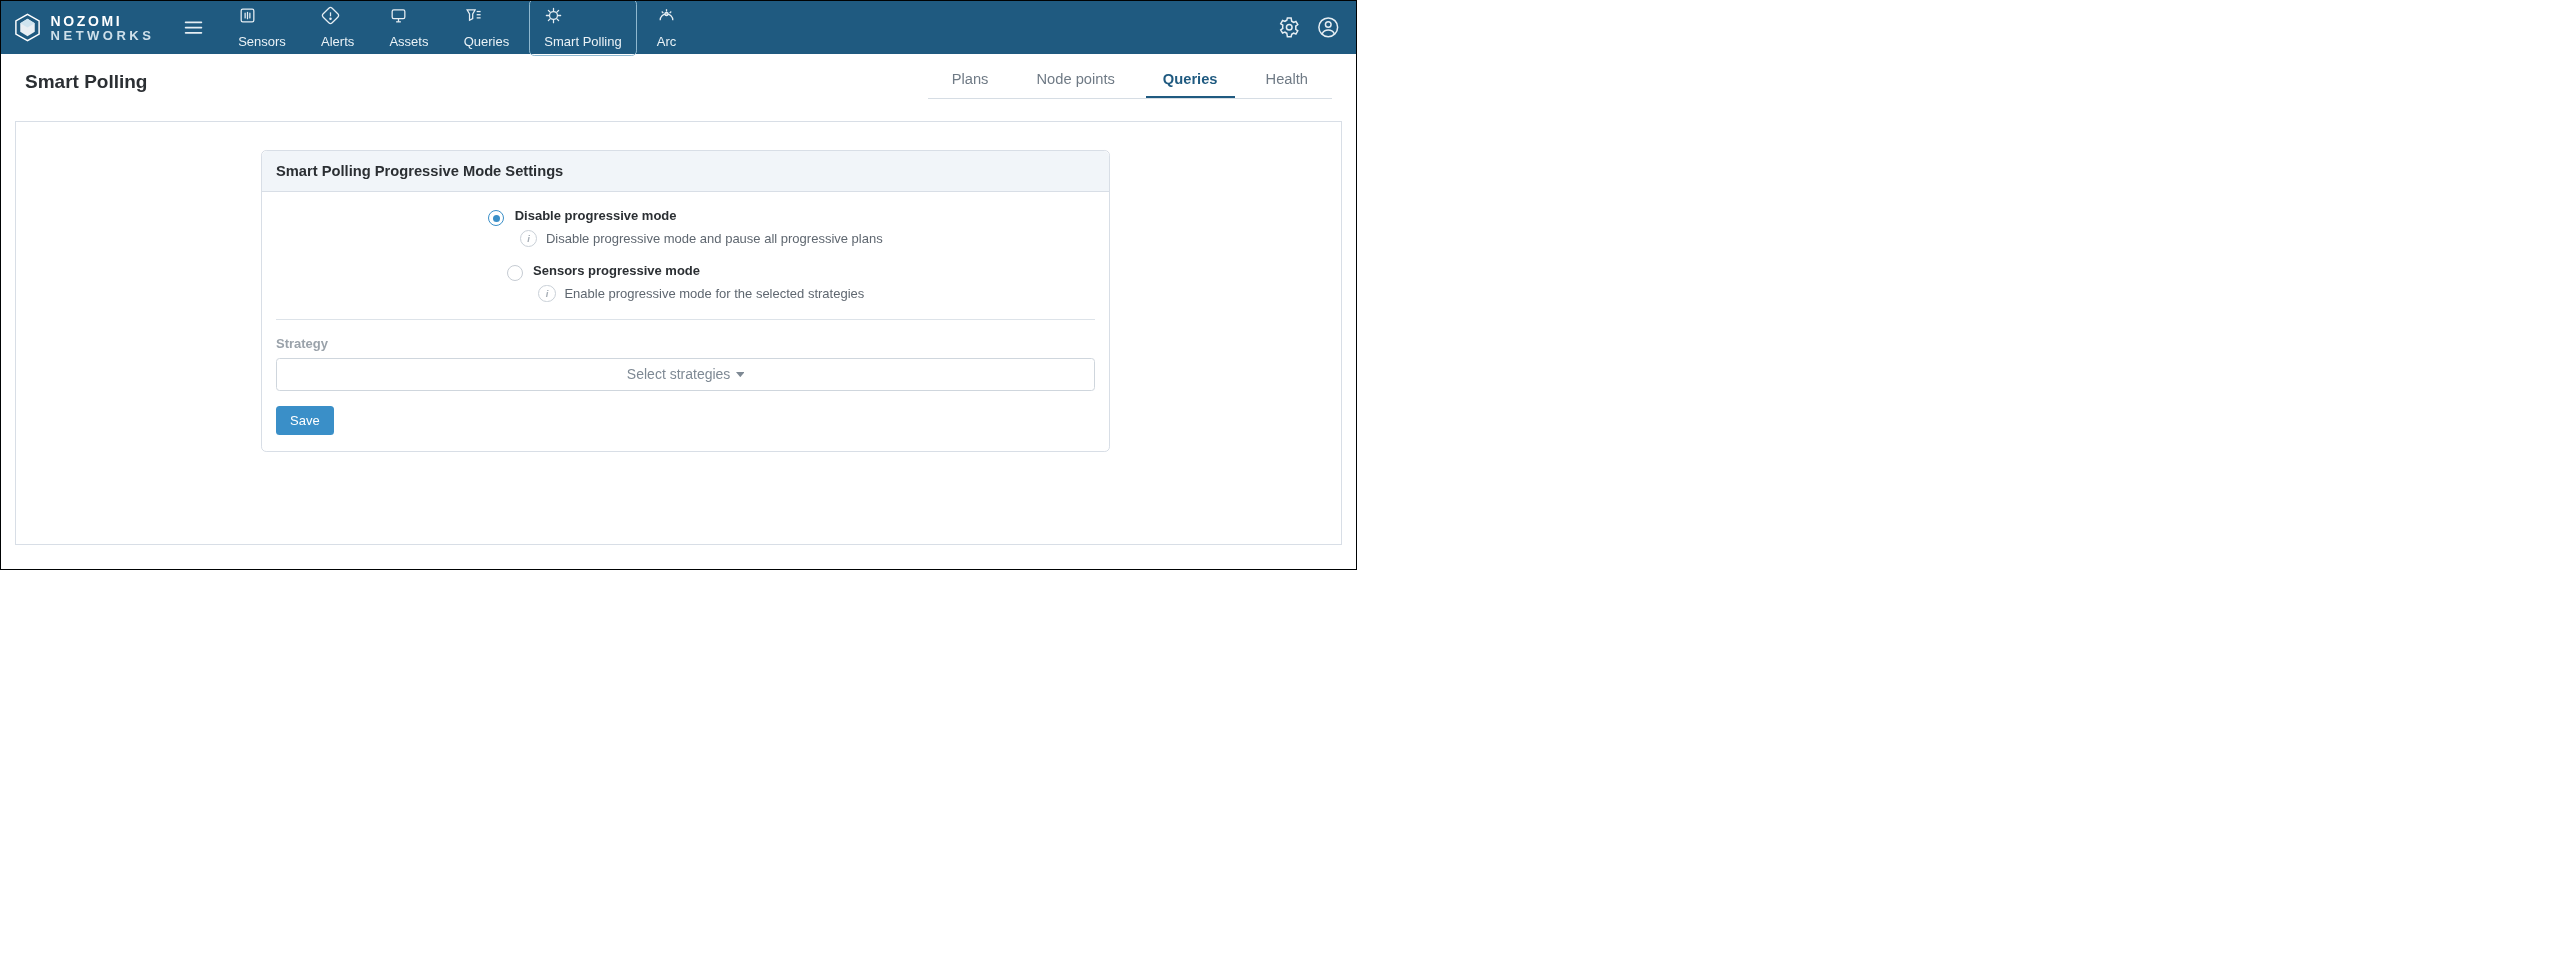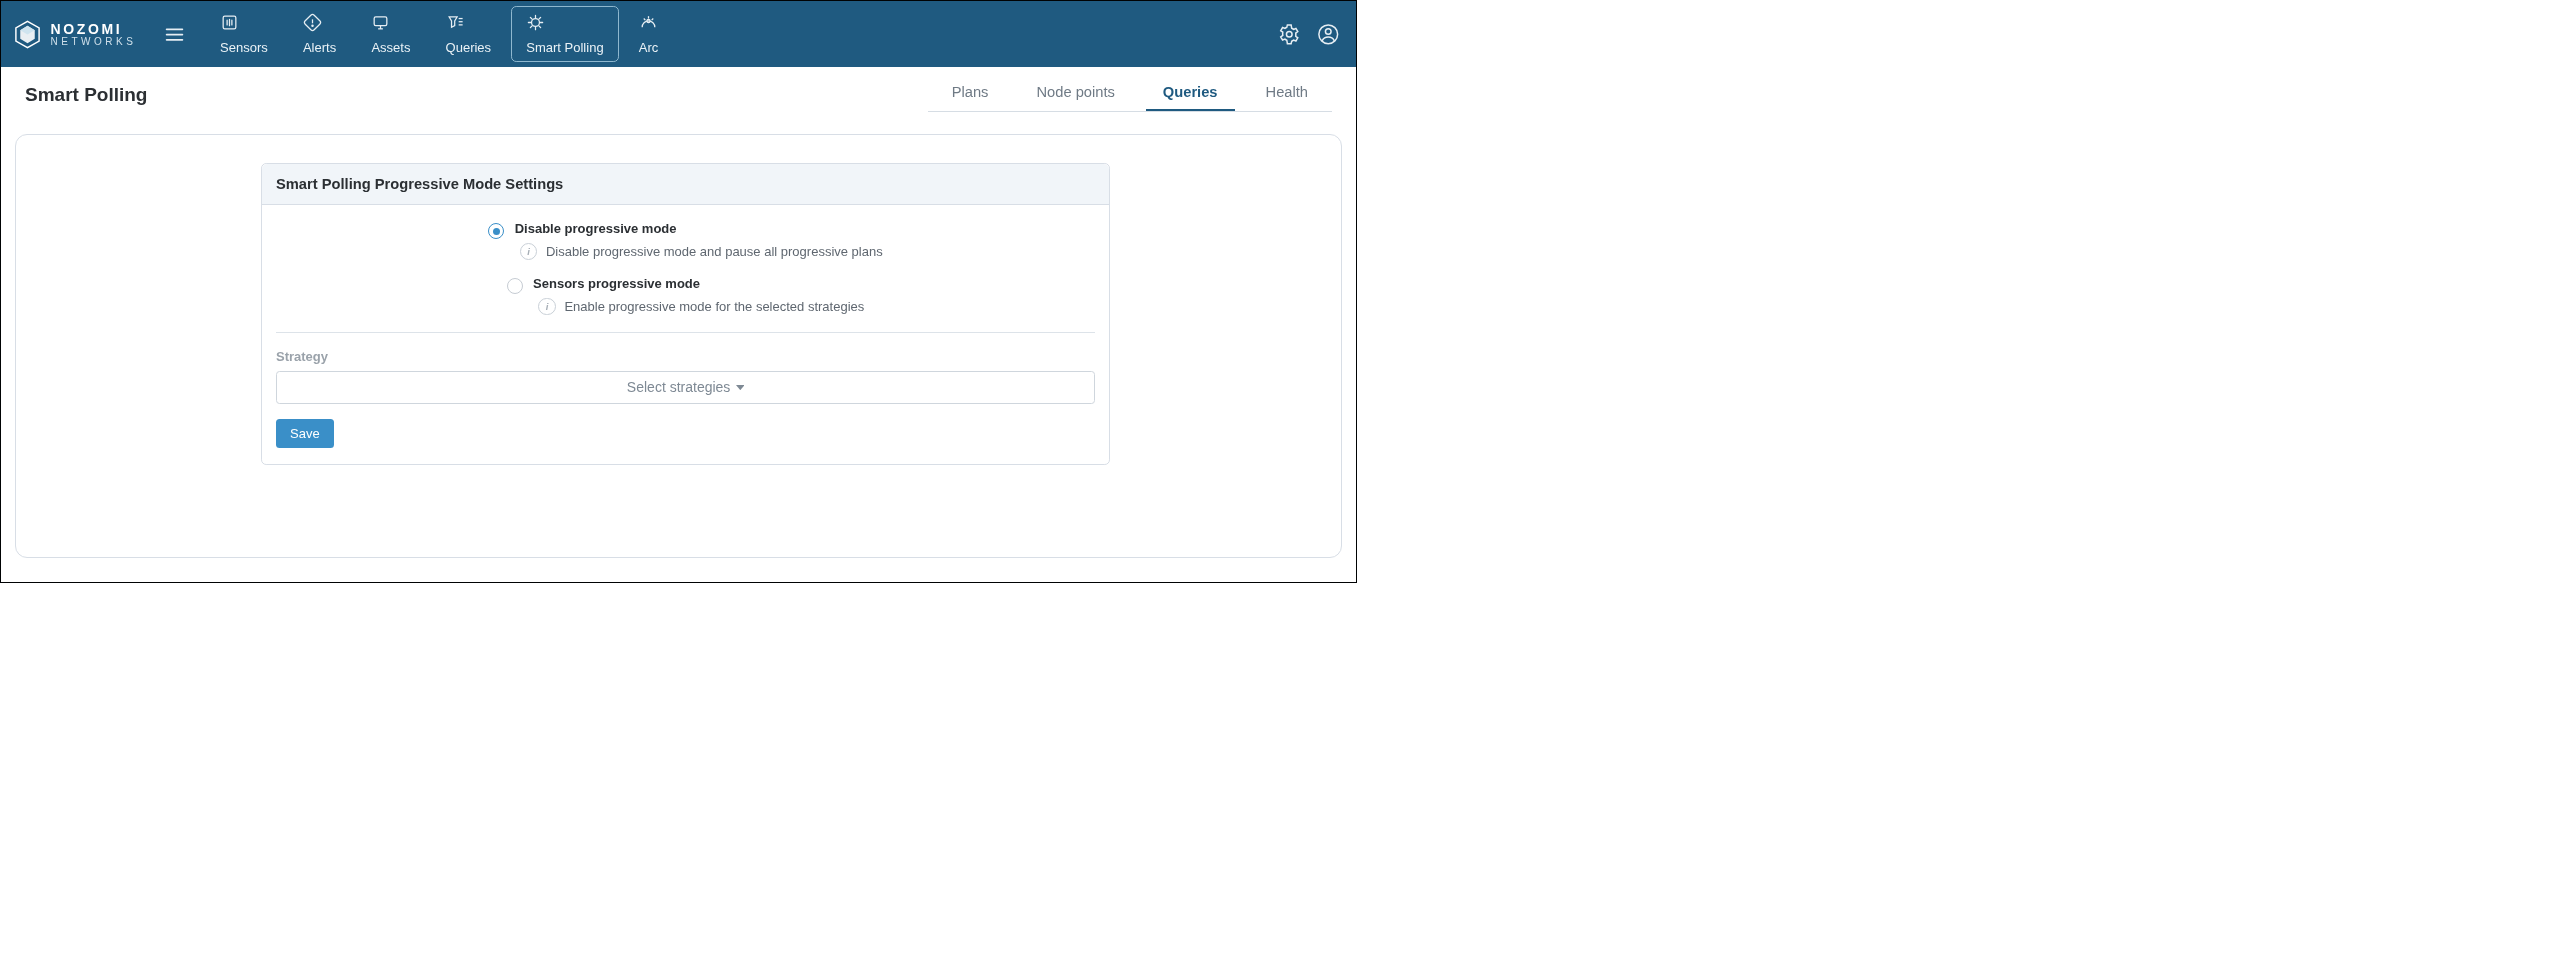--- a/index.html
+++ b/index.html
@@ -16,47 +16,47 @@
     --muted:#888f98;
     --gray:#8b939b;
     --input-border:#cfd6dd;
     --btn:#3a8fc8;
     --btn-hover:#317fb4;
   }
   html,body{margin:0;padding:0;font-family:"Segoe UI",Arial,Helvetica,sans-serif;background:#fff;color:var(--text-dark);}
   .screen{width:1355px;border:0.9px solid #000203;overflow:hidden;}
 
   
-  .topnav{display:flex;align-items:center;height:66px;background:var(--nav-bg);padding:0 15.5px 0 12px;gap:8.6px;}
+  .topnav{display:flex;align-items:center;height:53px;background:var(--nav-bg);padding:0 15.5px 0 12px;gap:8.6px;}
   .logo{display:flex;align-items:center;gap:8.6px;color:#fff;text-decoration:none;}
   .logo-mark{width:29px;height:29px;}
   .logo-text{display:flex;flex-direction:column;line-height:1;}
   .logo-text .t1{font-size:14px;font-weight:700;letter-spacing:2.6px;}
-  .logo-text .t2{font-size:10px;letter-spacing:3.5px;color:#cfe0ea;margin-top:1px;}
+  .logo-text .t2{font-size:13px;letter-spacing:3.5px;color:#cfe0ea;margin-top:1px;font-weight:bold;}
   .hamburger{margin-left:15.5px;margin-right:7px;display:flex;align-items:center;justify-content:center;width:29px;height:29px;cursor:pointer;}
   .nav-items{display:flex;align-items:center;gap:5.2px;}
   .nav-item{display:flex;align-items:flex-start;gap:8.6px;padding:6px 14px;border-radius:5.2px;color:var(--text-light);cursor:pointer;border:0.9px solid transparent;flex-direction:column;}
   .nav-item.active{border:0.9px solid #8fb8cf;}
   .nav-item .icon{width:19px;height:19px;display:flex;align-items:center;justify-content:center;}
   .nav-item span.label{font-size:13px;font-weight:500;}
   .nav-spacer{flex:1;}
   .nav-right{display:flex;align-items:center;gap:15.5px;}
   .icon-btn{width:24px;height:24px;display:flex;align-items:center;justify-content:center;cursor:pointer;color:#e6eef3;}
 
   
   .subheader{display:flex;align-items:center;justify-content:space-between;padding:12px 24px 3.5px 24px;}
   .page-title{font-size:19px;font-weight:800;color:#2b2f33;}
   .tabs{display:flex;align-items:center;gap:0;border-bottom:0.9px solid #d6dde4;}
   .tab{padding:5.2px 24px 10.4px 24px;color:#6f7a85;font-size:14.7px;cursor:pointer;position:relative;}
   .tab.active{color:var(--nav-bg);font-weight:700;}
   .tab.active::after{content:"";position:absolute;left:7px;right:7px;bottom:-0.9px;height:2.6px;background:var(--nav-bg);}
 
   
   .main{padding:19px 14px 24px 14px;}
-  .card{border:0.9px solid var(--panel-border);border-radius:12px;min-height:380px;padding:21px 4px 21px 0;}
+  .card{border:0.9px solid var(--panel-border);border-radius:0;min-height:380px;padding:21px 4px 21px 0;}
   .panel{width:847px;margin:7px 0 0 245px;border:0.9px solid var(--panel-border);border-radius:5.2px;background:#fff;}
   .panel-header{background:var(--panel-header-bg);border-bottom:0.9px solid var(--panel-border);padding:12px 14px;font-weight:700;font-size:14.7px;color:#2b2f33;border-radius:5.2px 5.2px 0 0;}
   .panel-body{padding:15.5px 14px 15.5px 14px;}
   .radio-group{display:flex;flex-direction:column;gap:15.5px;}
   .radio-row{display:flex;align-items:flex-start;gap:10.4px;justify-content:center;}
   .radio-row .radio{margin-top:2.6px;width:14px;height:14px;border-radius:50%;border:1.7px solid #3a8fc8;display:flex;align-items:center;justify-content:center;background:#fff;}
   .radio.checked::after{content:"";width:7px;height:7px;border-radius:50%;background:#3a8fc8;}
   .radio.unchecked{border-color:#c6ccd3;}
   .radio-col{display:flex;flex-direction:column;gap:7px;}
   .radio-label{font-weight:700;font-size:13px;color:#2b2f33;}

